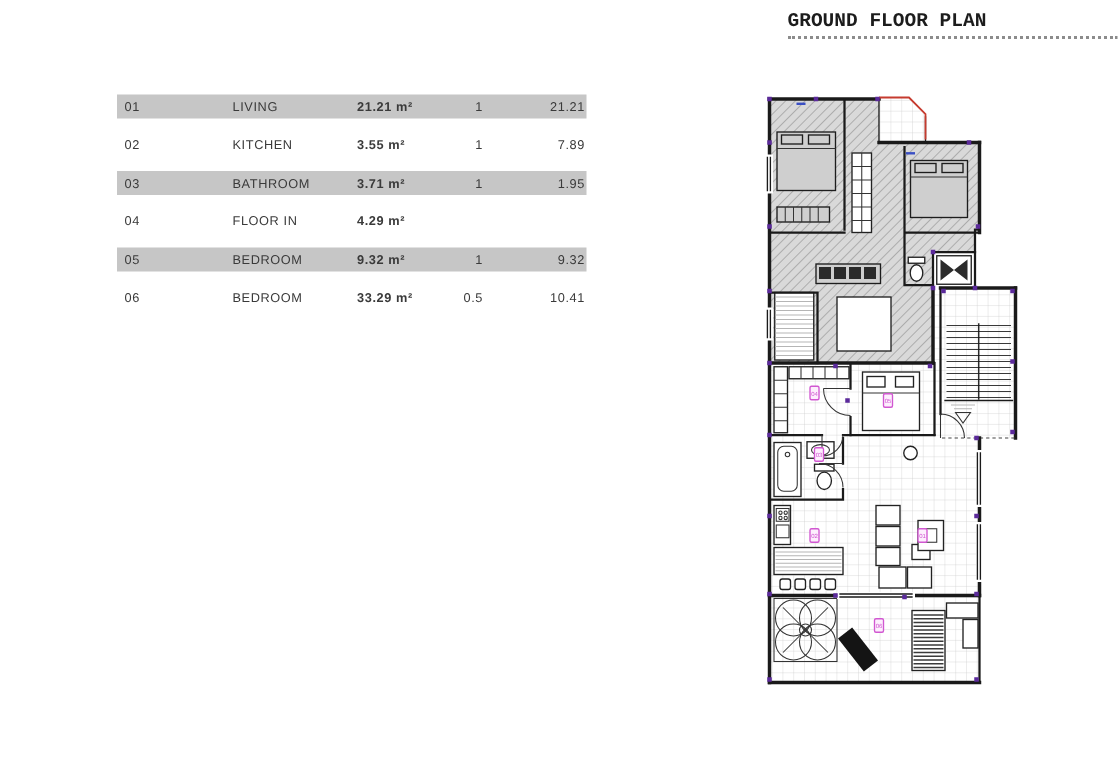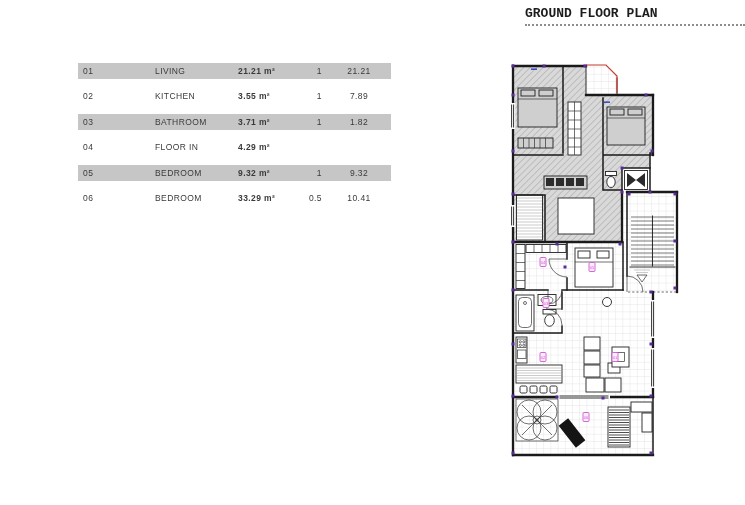--- a/index.html
+++ b/index.html
@@ -9,21 +9,21 @@
   
   .area-table{position:absolute;left:78px;top:63px;width:313px;}
   .t-row{position:relative;height:25.4px;}
   .band{position:absolute;left:0;top:0;width:100%;height:16px;background:var(--band,#c6c6c6);}
   .c{position:absolute;top:0;height:16px;line-height:16px;font-size:8.5px;
      color:var(--text,#3a3a3a);letter-spacing:.4px;white-space:nowrap;}
   .c.num{left:5px;}
   .c.name{left:47px;margin-left:30px;}
   .c.area{left:160px;font-weight:bold;}
   .c.fac{right:69px;width:46px;text-align:right;}
-  .c.val{right:1px;width:62px;text-align:center;}
+  .c.val{right:1px;width:62px;text-align:right;}
   .t-totals{position:absolute;top:139px;left:0;right:0;height:16px;}
   .t-totals .c{font-weight:bold;color:#2e2e2e;}
 
   
   .plan-title{position:absolute;left:525px;top:6px;width:222px;
       font-family:"Liberation Mono",monospace;font-weight:bold;
       font-size:13px;letter-spacing:0px;color:#1c1c1c;white-space:nowrap;}
   .plan-title-rule{position:absolute;left:525px;top:24px;width:220px;height:0;
       border-top:2px dotted var(--dotted,#8c8c8c);}
 
@@ -68,21 +68,21 @@
     <span class="c fac">1</span>
     <span class="c val">7.89</span>
   </div>
 
   <div class="t-row">
     <span class="band"></span>
     <span class="c num">03</span>
     <span class="c name">BATHROOM</span>
     <span class="c area">3.71 m²</span>
     <span class="c fac">1</span>
-    <span class="c val">1.82</span>
+    <span class="c val">1.95</span>
   </div>
 
   <div class="t-row">
     <span class="c num">04</span>
     <span class="c name">FLOOR IN</span>
     <span class="c area">4.29 m²</span>
     <span class="c fac"></span>
     <span class="c val"></span>
   </div>
 

